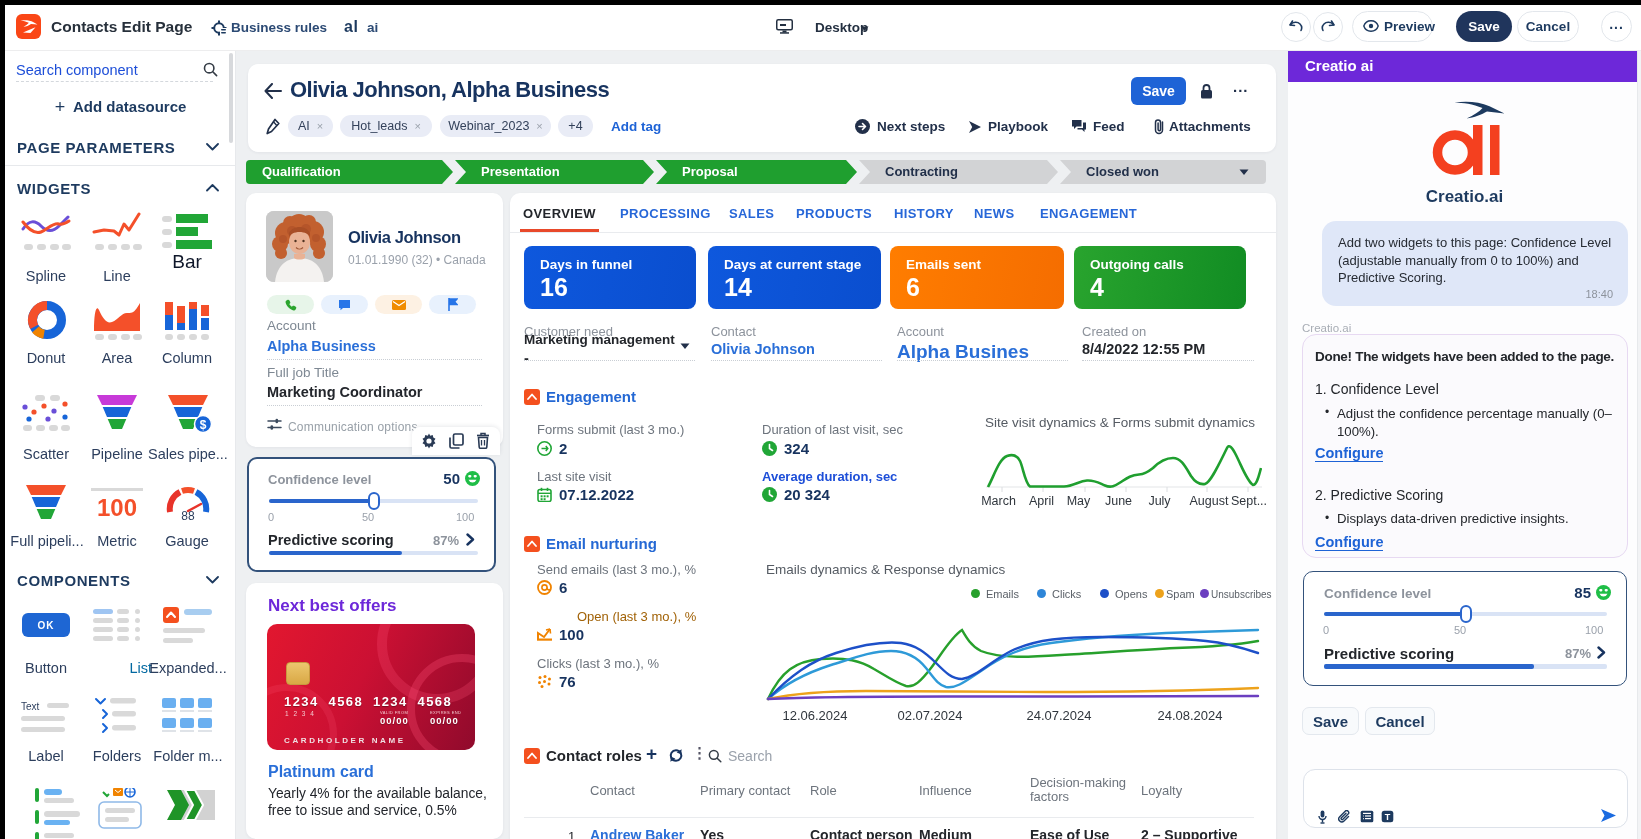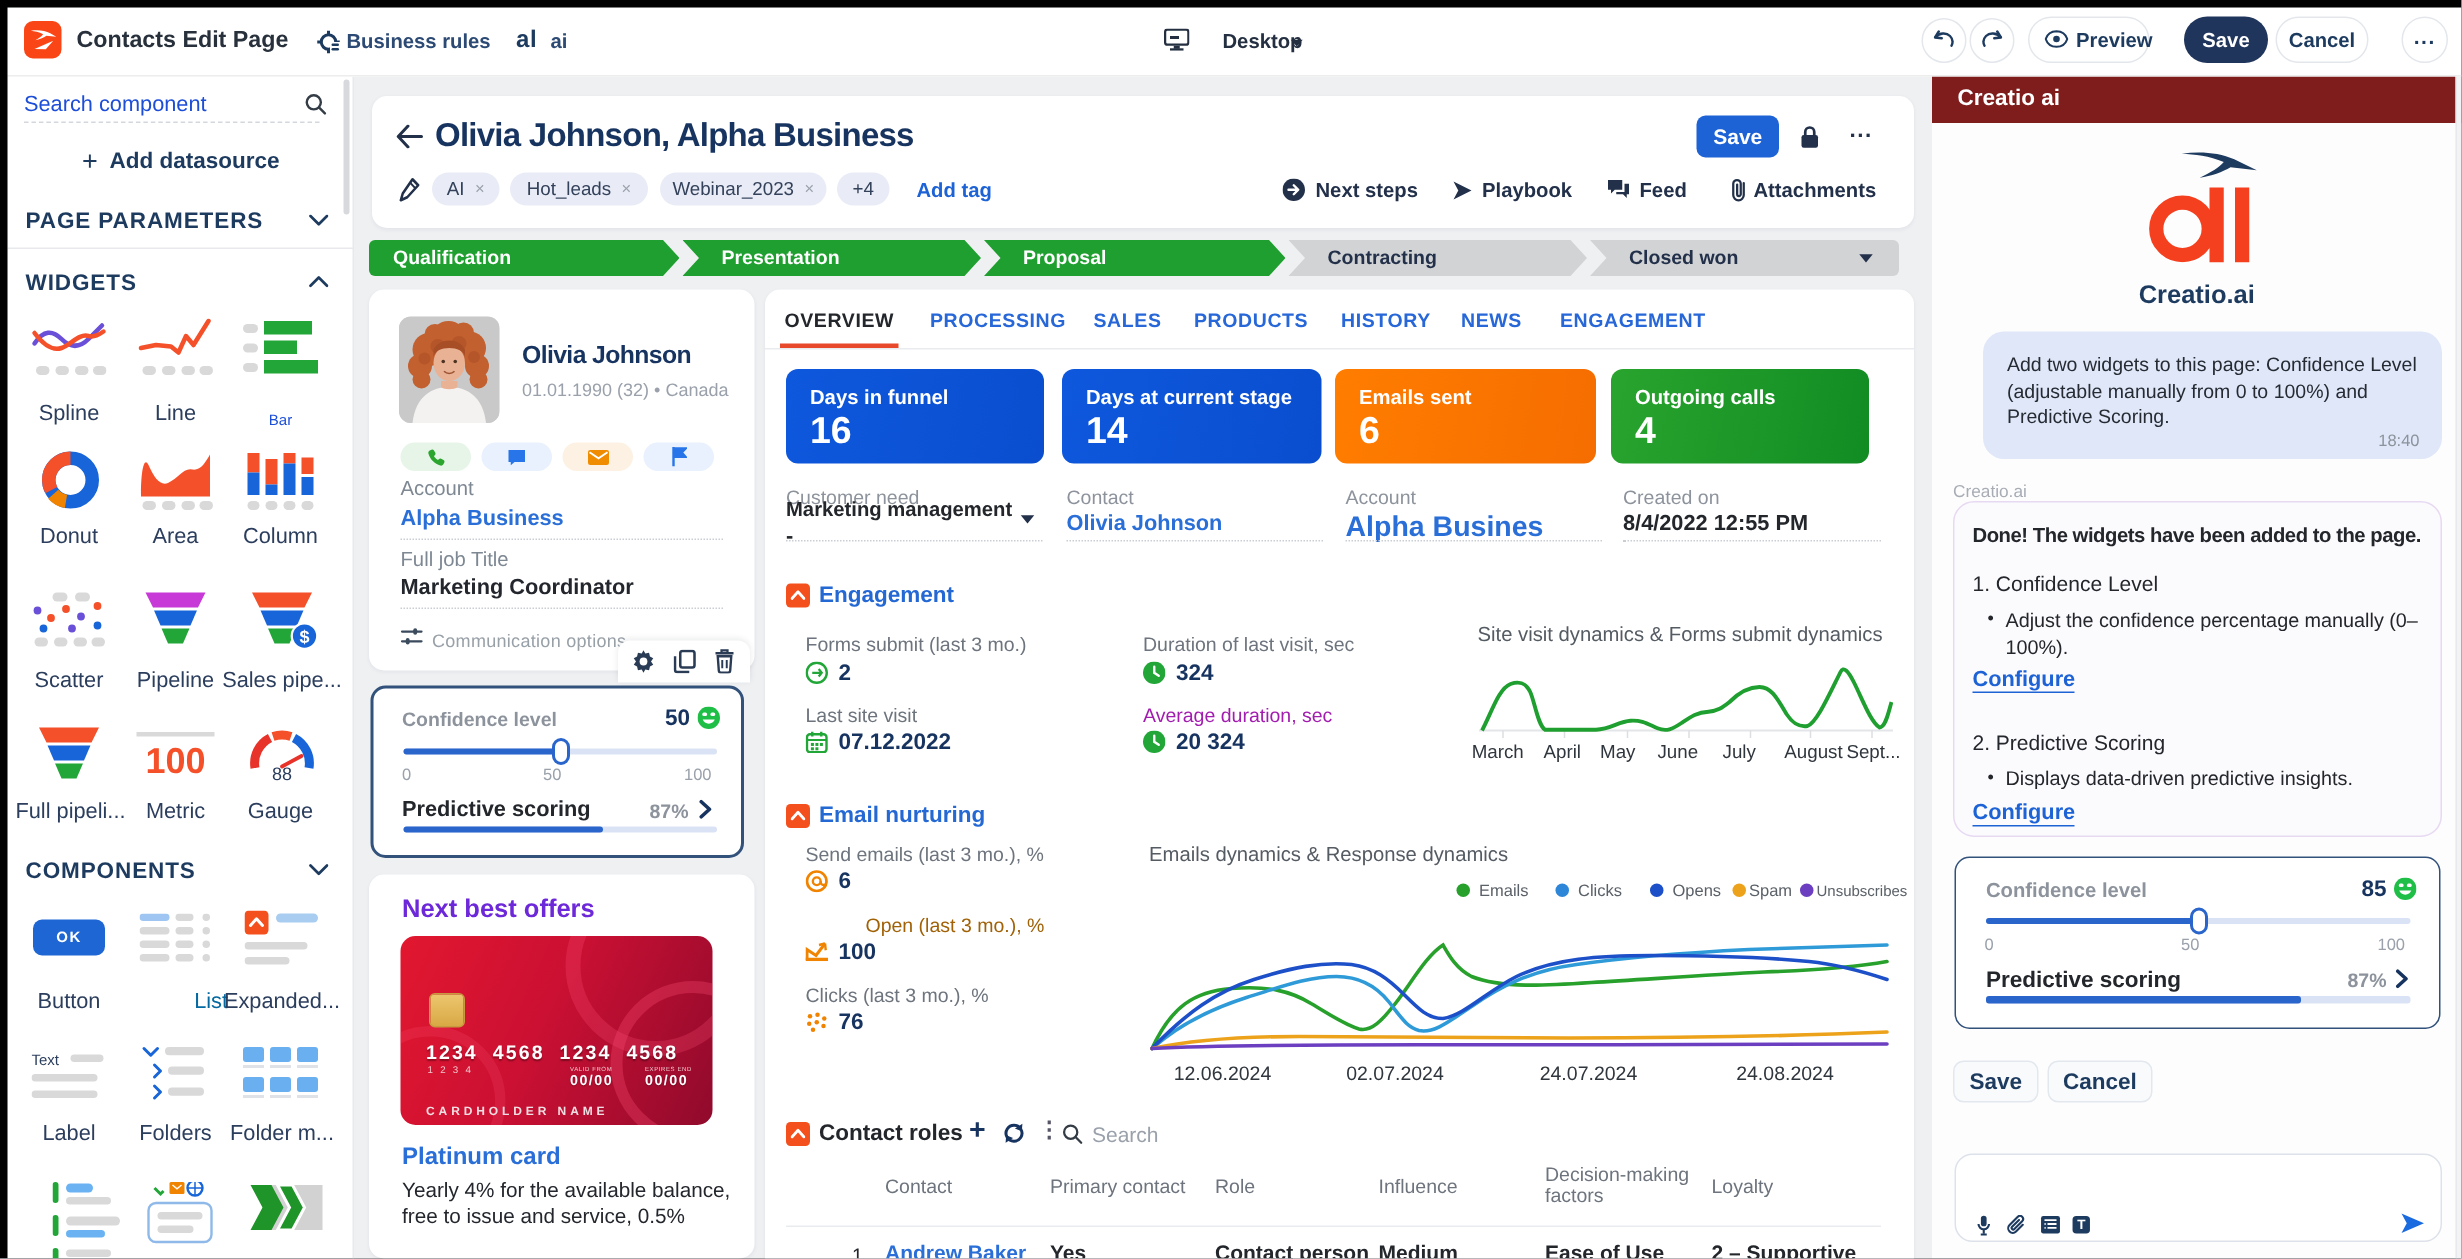--- a/index.html
+++ b/index.html
@@ -129,21 +129,21 @@
           </g>
           <g fill="#21a637">
             <rect x="14" y="2" width="32" height="9"></rect>
             <rect x="14" y="15" width="22" height="9"></rect>
             <rect x="14" y="28" width="36" height="9"></rect>
           </g>
         </svg>
       
       <div class="abs" style="left:6px;top:217px;width:70px;text-align:center;font-size:14.5px;color:#2c3e5d;">Spline</div>
       <div class="abs" style="left:77px;top:217px;width:70px;text-align:center;font-size:14.5px;color:#2c3e5d;">Line</div>
-      <div class="abs" style="left:147px;top:224px;width:70px;text-align:center;font-size:10px;color:#1d4ed8;">Bar</div>
+      <div class="abs" style="left:147px;top:200px;width:70px;text-align:center;font-size:19px;color:#0f172a;">Bar</div>
       
       <svg class="abs" style="left:22px;top:249px;" width="40" height="40" viewBox="0 0 40 40">
           <circle cx="20" cy="20" r="14.5" fill="none" stroke="#1765d8" stroke-width="9"></circle>
           <path d="M20 5.5 A14.5 14.5 0 0 0 7.2 26.8" fill="none" stroke="#f4502a" stroke-width="9"></path>
           <path d="M8.5 29.5 A14.5 14.5 0 0 0 17 34.2" fill="none" stroke="#f08300" stroke-width="9"></path>
         </svg>
       <svg class="abs" style="left:87px;top:249px;" width="50" height="40" viewBox="0 0 50 40">
           <path d="M2 30 C2 14 4 4 7 10 C11 19 15 24 20 22 C27 19 30 12 36 13 C42 14 45 8 48 3 L48 30 Z" fill="#f4502a"></path>
           <rect x="2" y="26" width="46" height="5" fill="#f4502a"></rect>
           <g fill="#d9d9d9">
@@ -589,21 +589,21 @@
           <rect x="3.6" y="11.2" width="2" height="2" fill="#21a637"></rect>
           <rect x="6.6" y="11.2" width="2" height="2" fill="#21a637"></rect>
         </svg>
       <div class="abs" style="left:49px;top:293px;font-size:15px;font-weight:bold;color:#17335f;">07.12.2022</div>
       <div class="abs" style="left:252px;top:229px;font-size:13px;color:#6d747d;">Duration of last visit, sec</div>
       <svg class="abs" style="left:252px;top:248px;" width="15" height="15" viewBox="0 0 15 15">
           <circle cx="7.5" cy="7.5" r="7.5" fill="#21a637"></circle>
           <path d="M7.5 3.5 V7.5 L10.5 9.5" fill="none" stroke="#fff" stroke-width="1.6" stroke-linecap="round"></path>
         </svg>
       <div class="abs" style="left:274px;top:247px;font-size:15px;font-weight:bold;color:#17335f;">324</div>
-      <div class="abs" style="left:252px;top:276px;font-size:13px;color:#a21caf;">Average duration, sec</div>
+      <div class="abs" style="left:252px;top:276px;font-size:13px;color:#1d4ed8;font-weight:bold;">Average duration, sec</div>
       <svg class="abs" style="left:252px;top:294px;" width="15" height="15" viewBox="0 0 15 15">
           <circle cx="7.5" cy="7.5" r="7.5" fill="#21a637"></circle>
           <path d="M7.5 3.5 V7.5 L10.5 9.5" fill="none" stroke="#fff" stroke-width="1.6" stroke-linecap="round"></path>
         </svg>
       <div class="abs" style="left:274px;top:293px;font-size:15px;font-weight:bold;color:#17335f;">20 324</div>
 
       <div class="abs" style="left:475px;top:222px;font-size:13.5px;color:#555b63;">Site visit dynamics &amp; Forms submit dynamics</div>
       <svg class="abs" style="left:476px;top:245px;" width="276" height="57" viewBox="0 0 276 57">
           <line x1="0" y1="49" x2="276" y2="49" stroke="#e3e5e8" stroke-width="1.2"></line>
           <g stroke="#dcdee1" stroke-width="1">
@@ -716,21 +716,21 @@
       <div class="abs" style="left:190px;top:634px;font-size:14px;font-weight:bold;color:#23262b;">Yes</div>
       <div class="abs" style="left:300px;top:634px;font-size:14px;font-weight:bold;color:#23262b;">Contact person</div>
       <div class="abs" style="left:409px;top:634px;font-size:14px;font-weight:bold;color:#23262b;">Medium</div>
       <div class="abs" style="left:520px;top:634px;font-size:14px;font-weight:bold;color:#23262b;">Ease of Use</div>
       <div class="abs" style="left:631px;top:634px;font-size:14px;font-weight:bold;color:#23262b;">2 – Supportive</div>
     </div>
   </div>
 
   <div class="abs" id="rightpanel" style="left:1288px;top:50px;width:353px;height:789px;background:#fdfdfe;z-index:20;">
 
-    <div class="abs" style="left:0;top:0;width:353px;height:32px;background:#7f1d1d;color:#fff;font-size:15px;font-weight:bold;line-height:32px;padding-left:17px;">Creatio ai</div>
+    <div class="abs" style="left:0;top:0;width:353px;height:32px;background:#6d28d9;color:#fff;font-size:15px;font-weight:bold;line-height:32px;padding-left:17px;">Creatio ai</div>
 
     <svg class="abs" style="left:166px;top:50px;" width="52" height="20" viewBox="0 0 52 20">
         <path d="M0.5 2.5 C12 0.8 25 1.5 35.5 6.2 L50.5 13.5 L33 11.5 C28 14.5 20 17.5 12.5 18.5 C20 15 25.5 11.5 28.5 8 C19 4 9 2.8 0.5 2.5 Z" fill="#1d3a5f"></path>
       </svg>
     <svg class="abs" style="left:143px;top:74px;" width="70" height="51" viewBox="0 0 70 51">
         <circle cx="24" cy="28.5" r="17.5" fill="none" stroke="#f4401f" stroke-width="9.5"></circle>
         <rect x="42" y="1" width="9.5" height="50" fill="#f4401f"></rect>
         <rect x="59" y="1" width="9.5" height="50" fill="#f4401f"></rect>
       </svg>
     <div class="abs" style="left:0;top:137px;width:353px;text-align:center;font-size:17px;font-weight:bold;color:#1d3a5f;">Creatio.ai</div>

